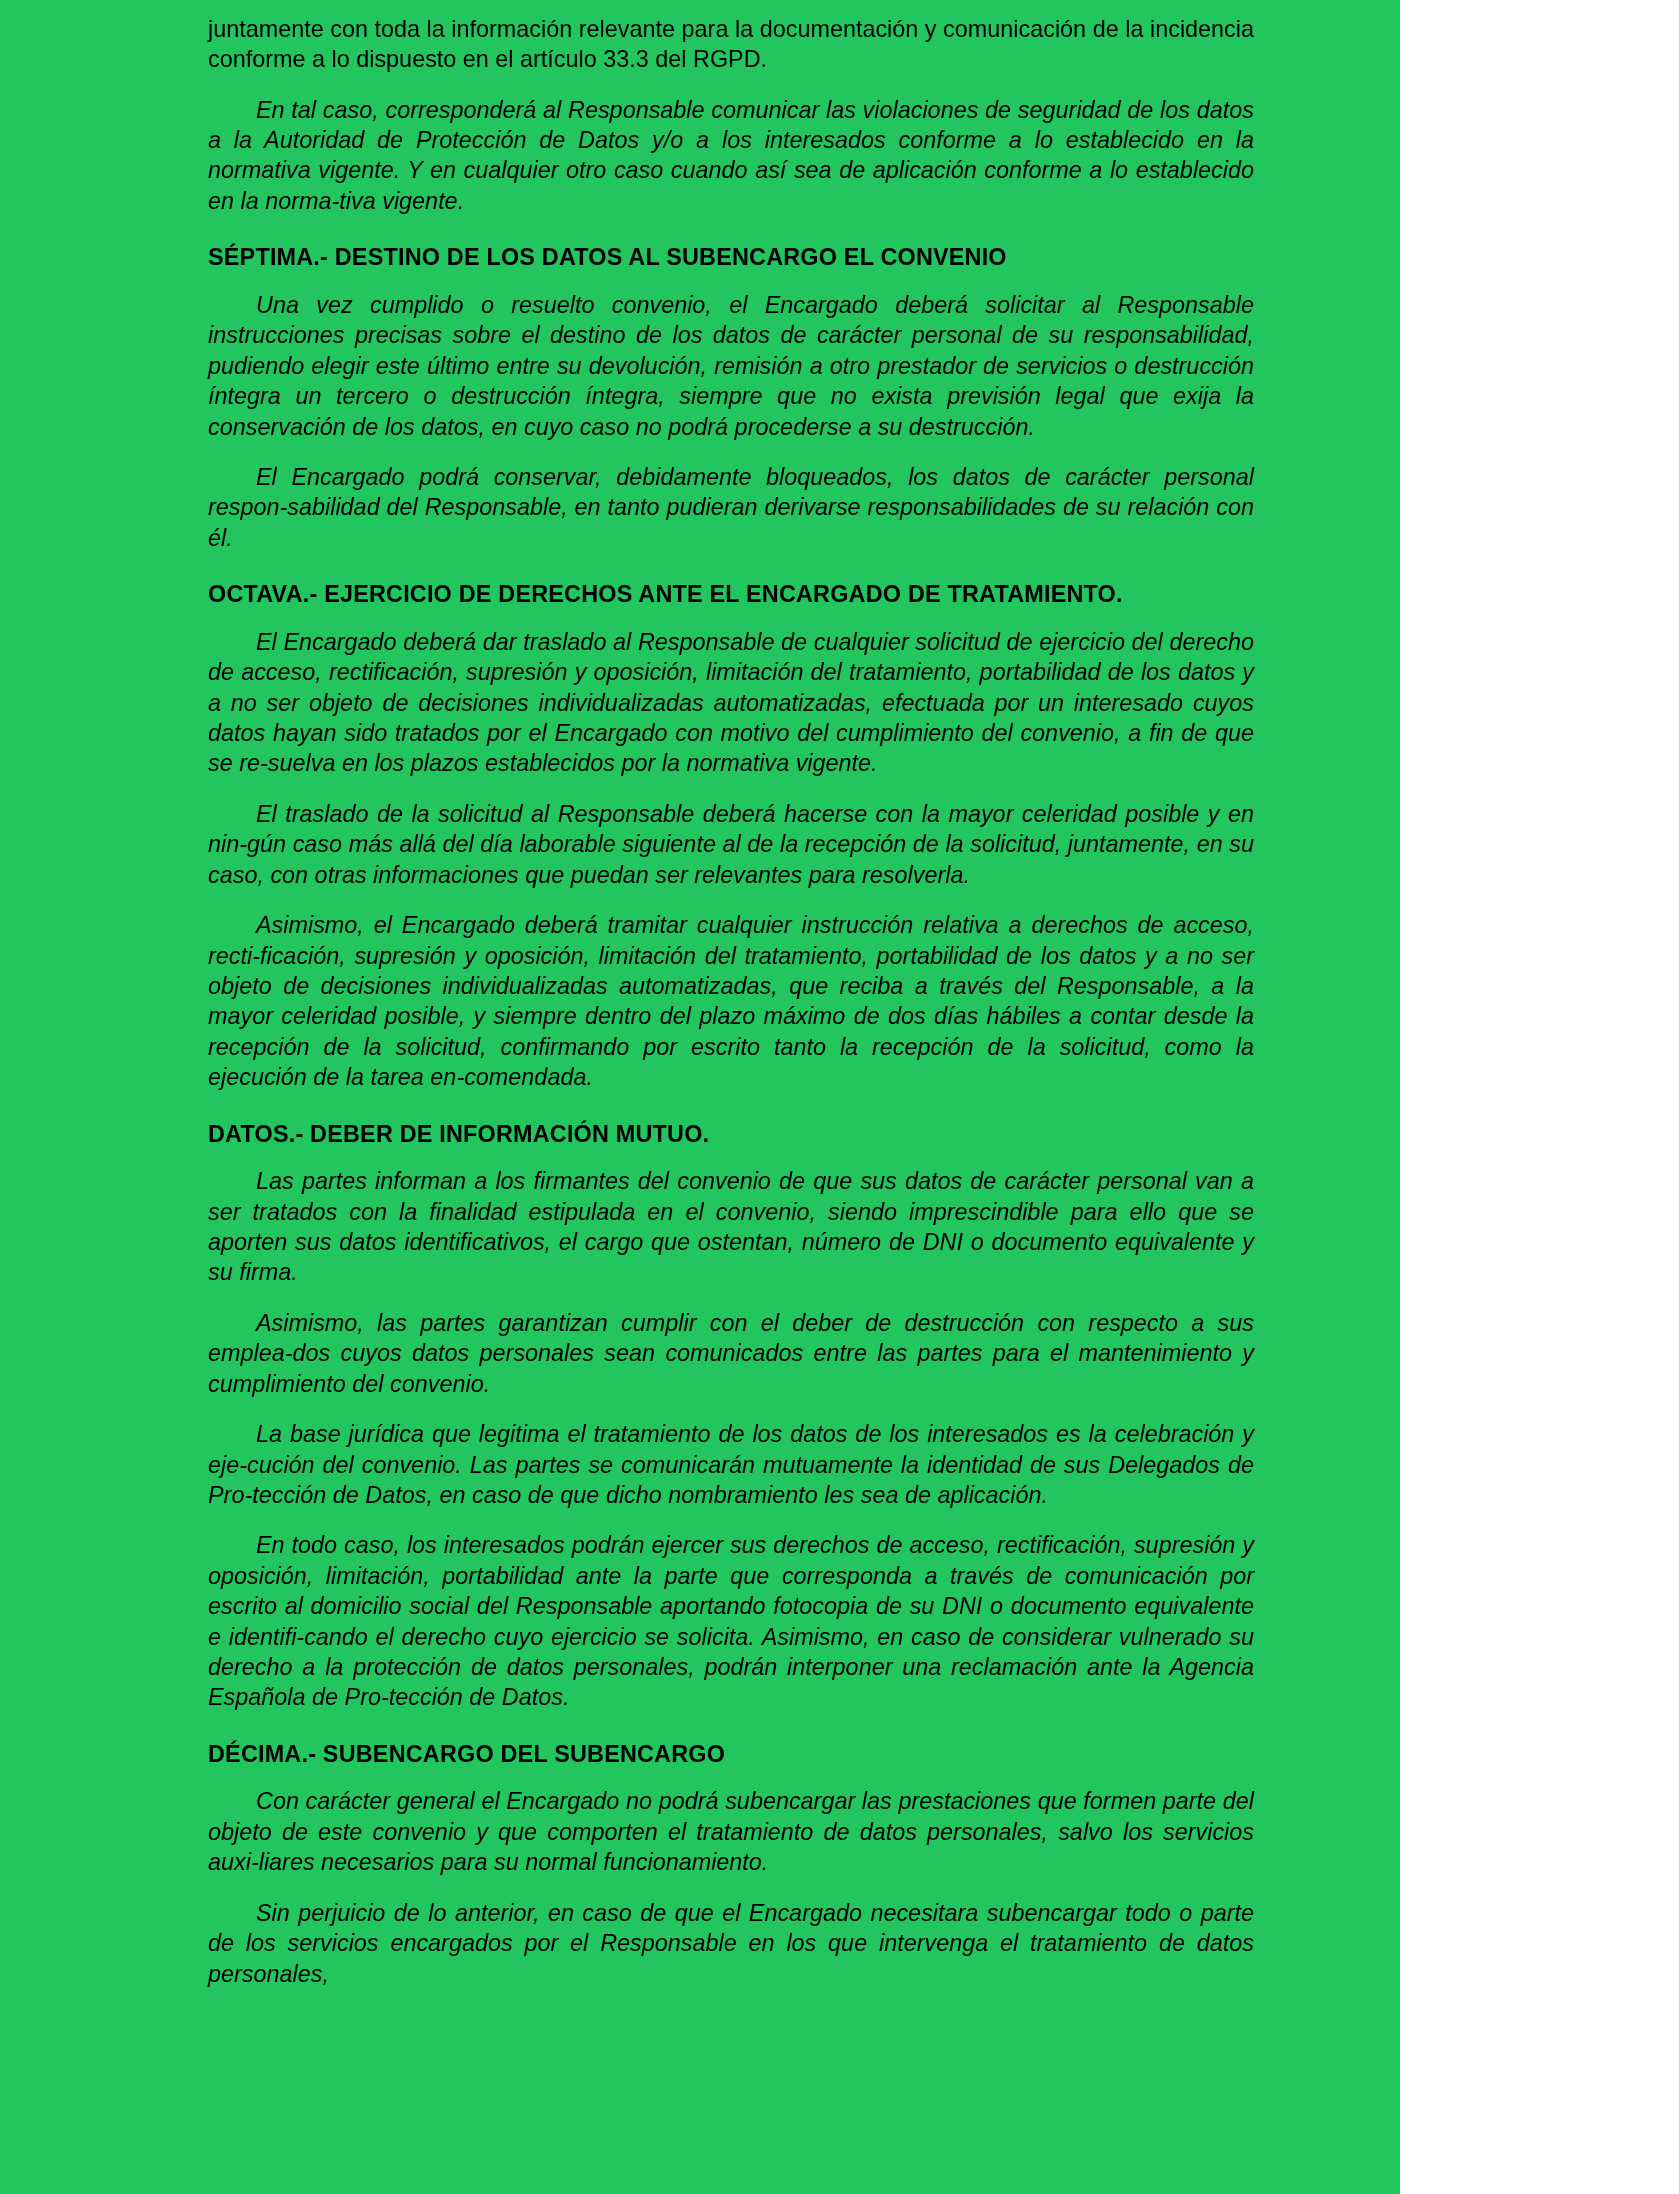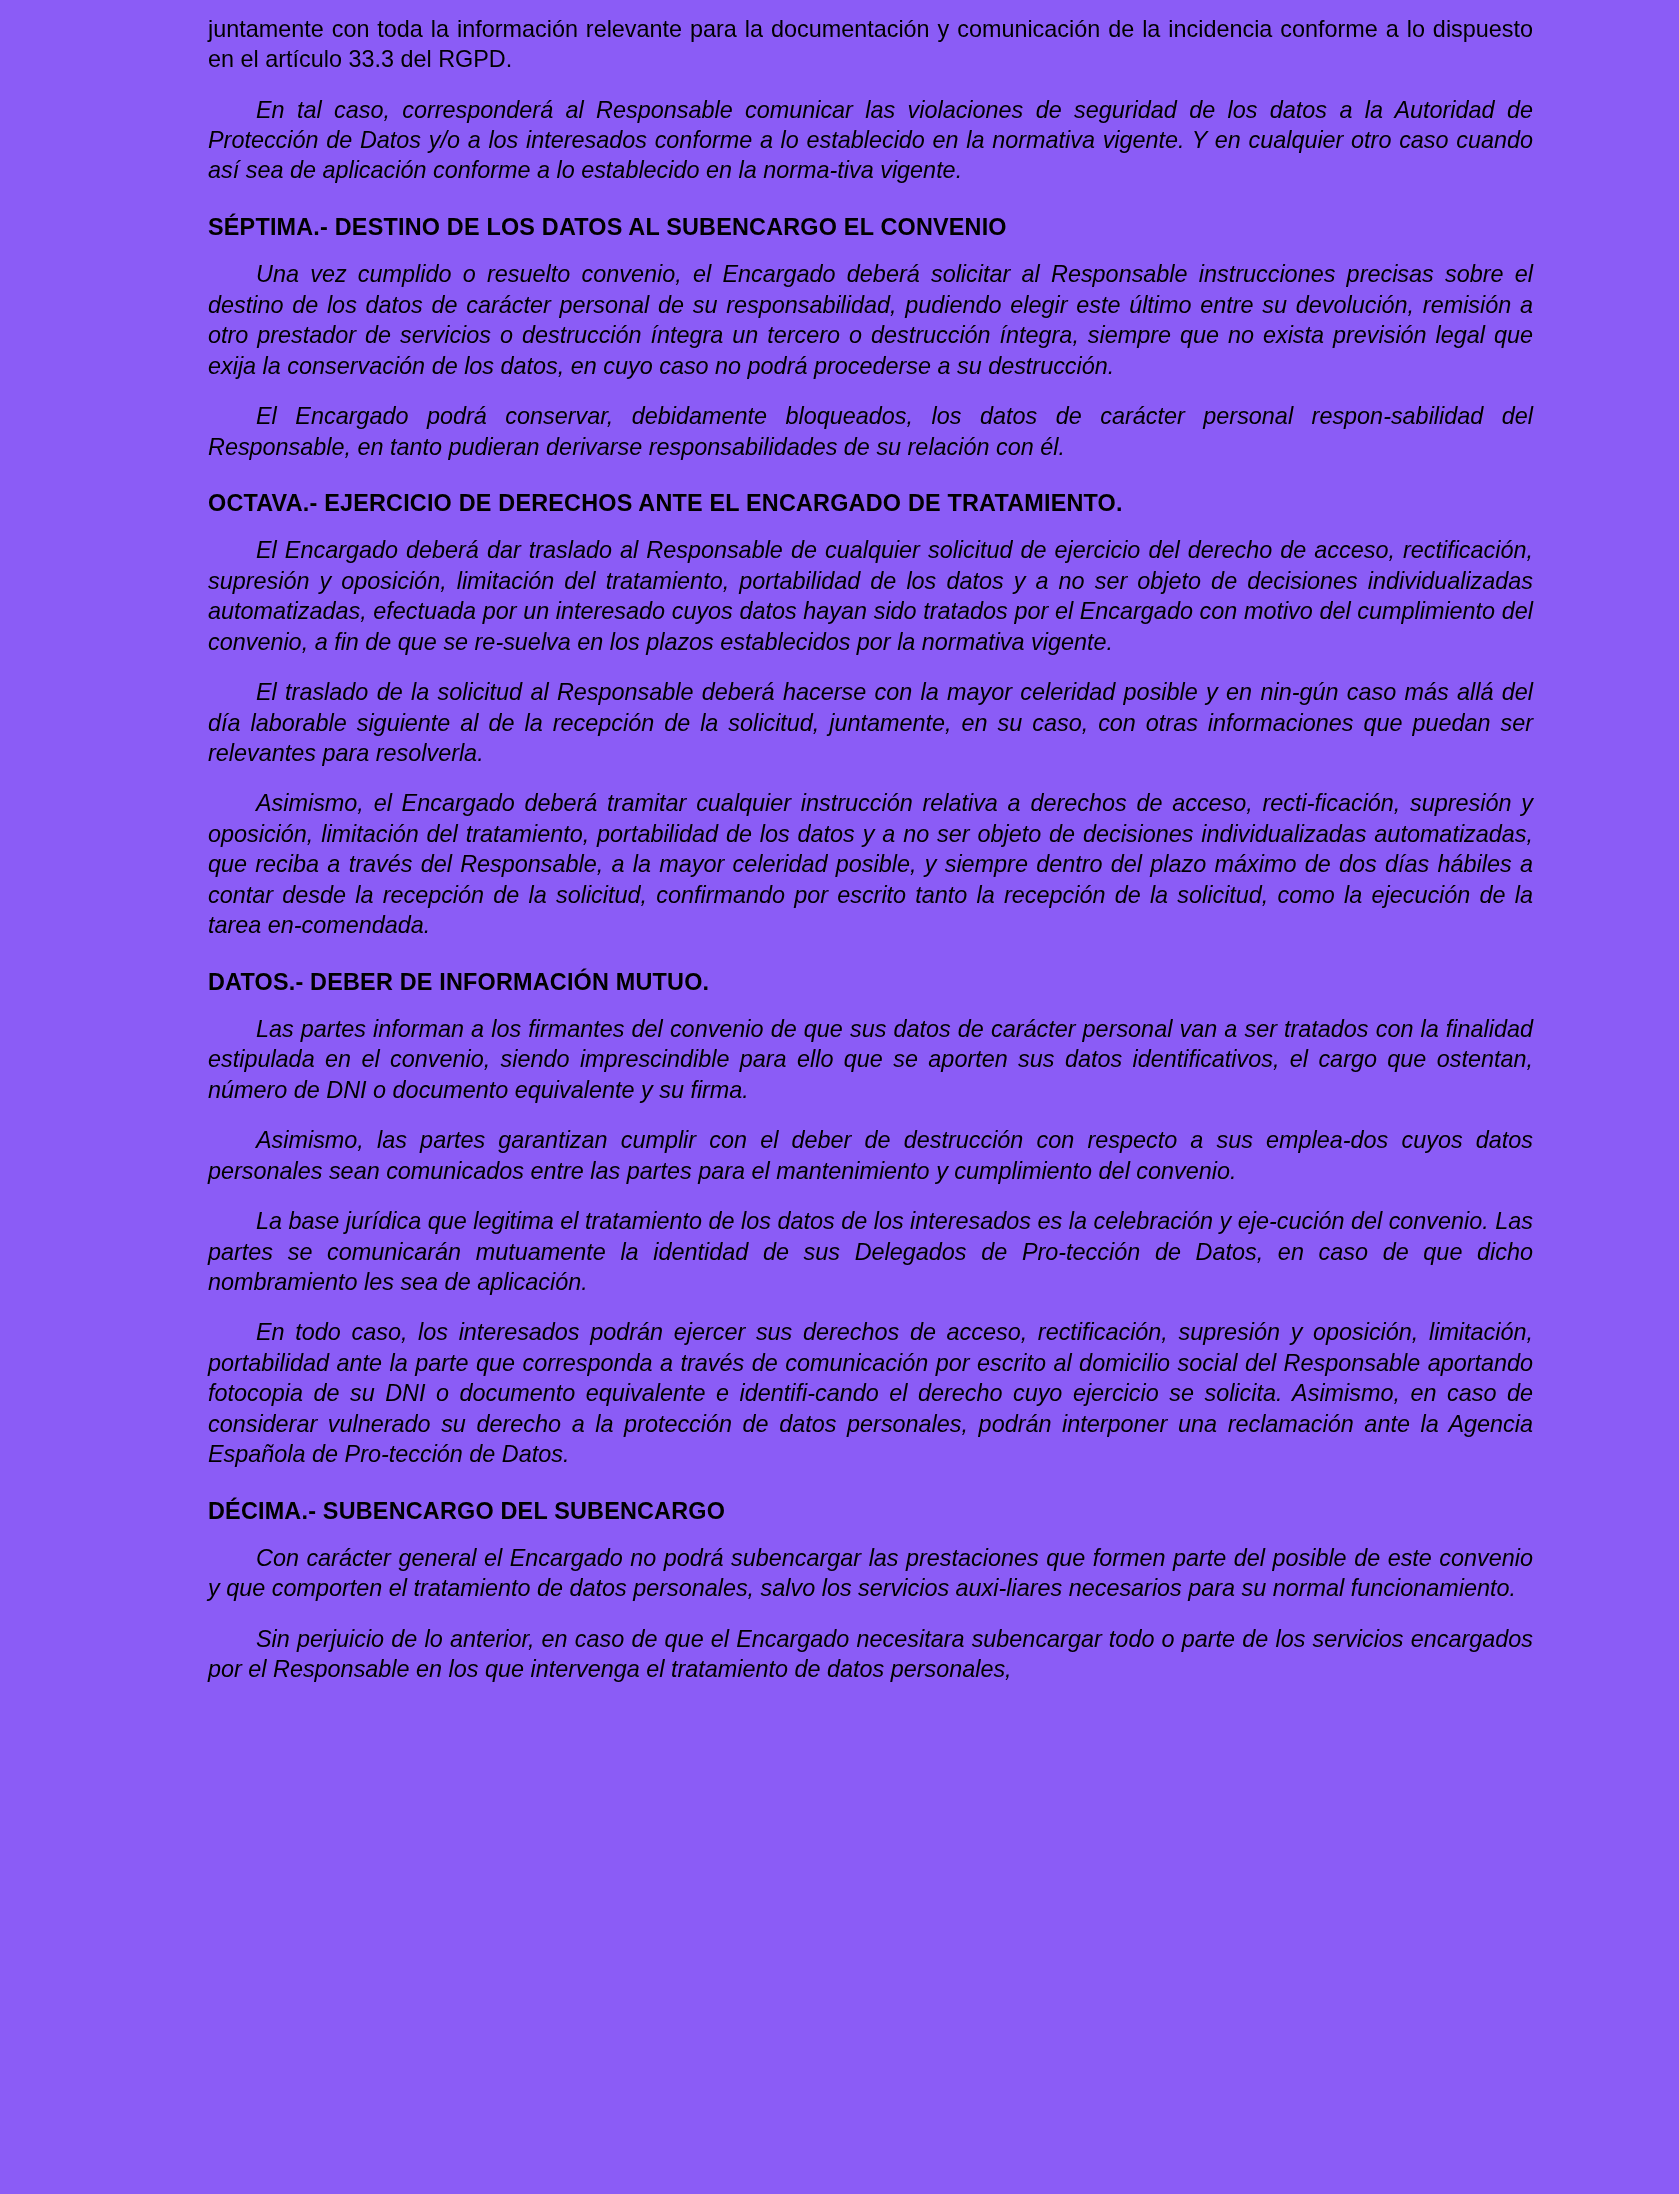--- a/index.html
+++ b/index.html
@@ -8,24 +8,24 @@
     background: #ffffff;
   }
   body {
     width: 1679px;
     min-height: 2194px;
     font-family: "Liberation Sans", sans-serif;
     color: #000000;
   }
   .page {
     box-sizing: border-box;
-    width: 1679px;
+    width: 1400px;
     min-height: 2194px;
     padding: 13.8px 146px 0 208px;
-    background: #8b5cf6;
+    background: #22c55e;
   }
   .doc-body {
     width: 100%;
   }
   p.para {
     margin: 0 0 20px 0;
     font-size: 23.4px;
     line-height: 1.30;
     text-align: justify;
     text-justify: inter-word;
@@ -67,17 +67,17 @@
       <p class="para indent">El traslado de la solicitud al Responsable deberá hacerse con la mayor celeridad posible y en nin-gún caso más allá del día laborable siguiente al de la recepción de la solicitud, juntamente, en su caso, con otras informaciones que puedan ser relevantes para resolverla.</p>
       <p class="para indent">Asimismo, el Encargado deberá tramitar cualquier instrucción relativa a derechos de acceso, recti-ficación, supresión y oposición, limitación del tratamiento, portabilidad de los datos y a no ser objeto de decisiones individualizadas automatizadas, que reciba a través del Responsable, a la mayor celeridad posible, y siempre dentro del plazo máximo de dos días hábiles a contar desde la recepción de la solicitud, confirmando por escrito tanto la recepción de la solicitud, como la ejecución de la tarea en-comendada.</p>
       <div class="spacer-sm"></div>
       <h2 class="heading">DATOS.- DEBER DE INFORMACIÓN MUTUO.</h2>
       <p class="para indent">Las partes informan a los firmantes del convenio de que sus datos de carácter personal van a ser tratados con la finalidad estipulada en el convenio, siendo imprescindible para ello que se aporten sus datos identificativos, el cargo que ostentan, número de DNI o documento equivalente y su firma.</p>
       <p class="para indent">Asimismo, las partes garantizan cumplir con el deber de destrucción con respecto a sus emplea-dos cuyos datos personales sean comunicados entre las partes para el mantenimiento y cumplimiento del convenio.</p>
       <p class="para indent">La base jurídica que legitima el tratamiento de los datos de los interesados es la celebración y eje-cución del convenio. Las partes se comunicarán mutuamente la identidad de sus Delegados de Pro-tección de Datos, en caso de que dicho nombramiento les sea de aplicación.</p>
       <p class="para indent">En todo caso, los interesados podrán ejercer sus derechos de acceso, rectificación, supresión y oposición, limitación, portabilidad ante la parte que corresponda a través de comunicación por escrito al domicilio social del Responsable aportando fotocopia de su DNI o documento equivalente e identifi-cando el derecho cuyo ejercicio se solicita. Asimismo, en caso de considerar vulnerado su derecho a la protección de datos personales, podrán interponer una reclamación ante la Agencia Española de Pro-tección de Datos.</p>
       <div class="spacer-sm"></div>
       <h2 class="heading">DÉCIMA.- SUBENCARGO DEL SUBENCARGO</h2>
-      <p class="para indent">Con carácter general el Encargado no podrá subencargar las prestaciones que formen parte del posible de este convenio y que comporten el tratamiento de datos personales, salvo los servicios auxi-liares necesarios para su normal funcionamiento.</p>
+      <p class="para indent">Con carácter general el Encargado no podrá subencargar las prestaciones que formen parte del objeto de este convenio y que comporten el tratamiento de datos personales, salvo los servicios auxi-liares necesarios para su normal funcionamiento.</p>
       <p class="para indent">Sin perjuicio de lo anterior, en caso de que el Encargado necesitara subencargar todo o parte de los servicios encargados por el Responsable en los que intervenga el tratamiento de datos personales,</p>
     </div>
 </div>
 
 
 </body></html>

